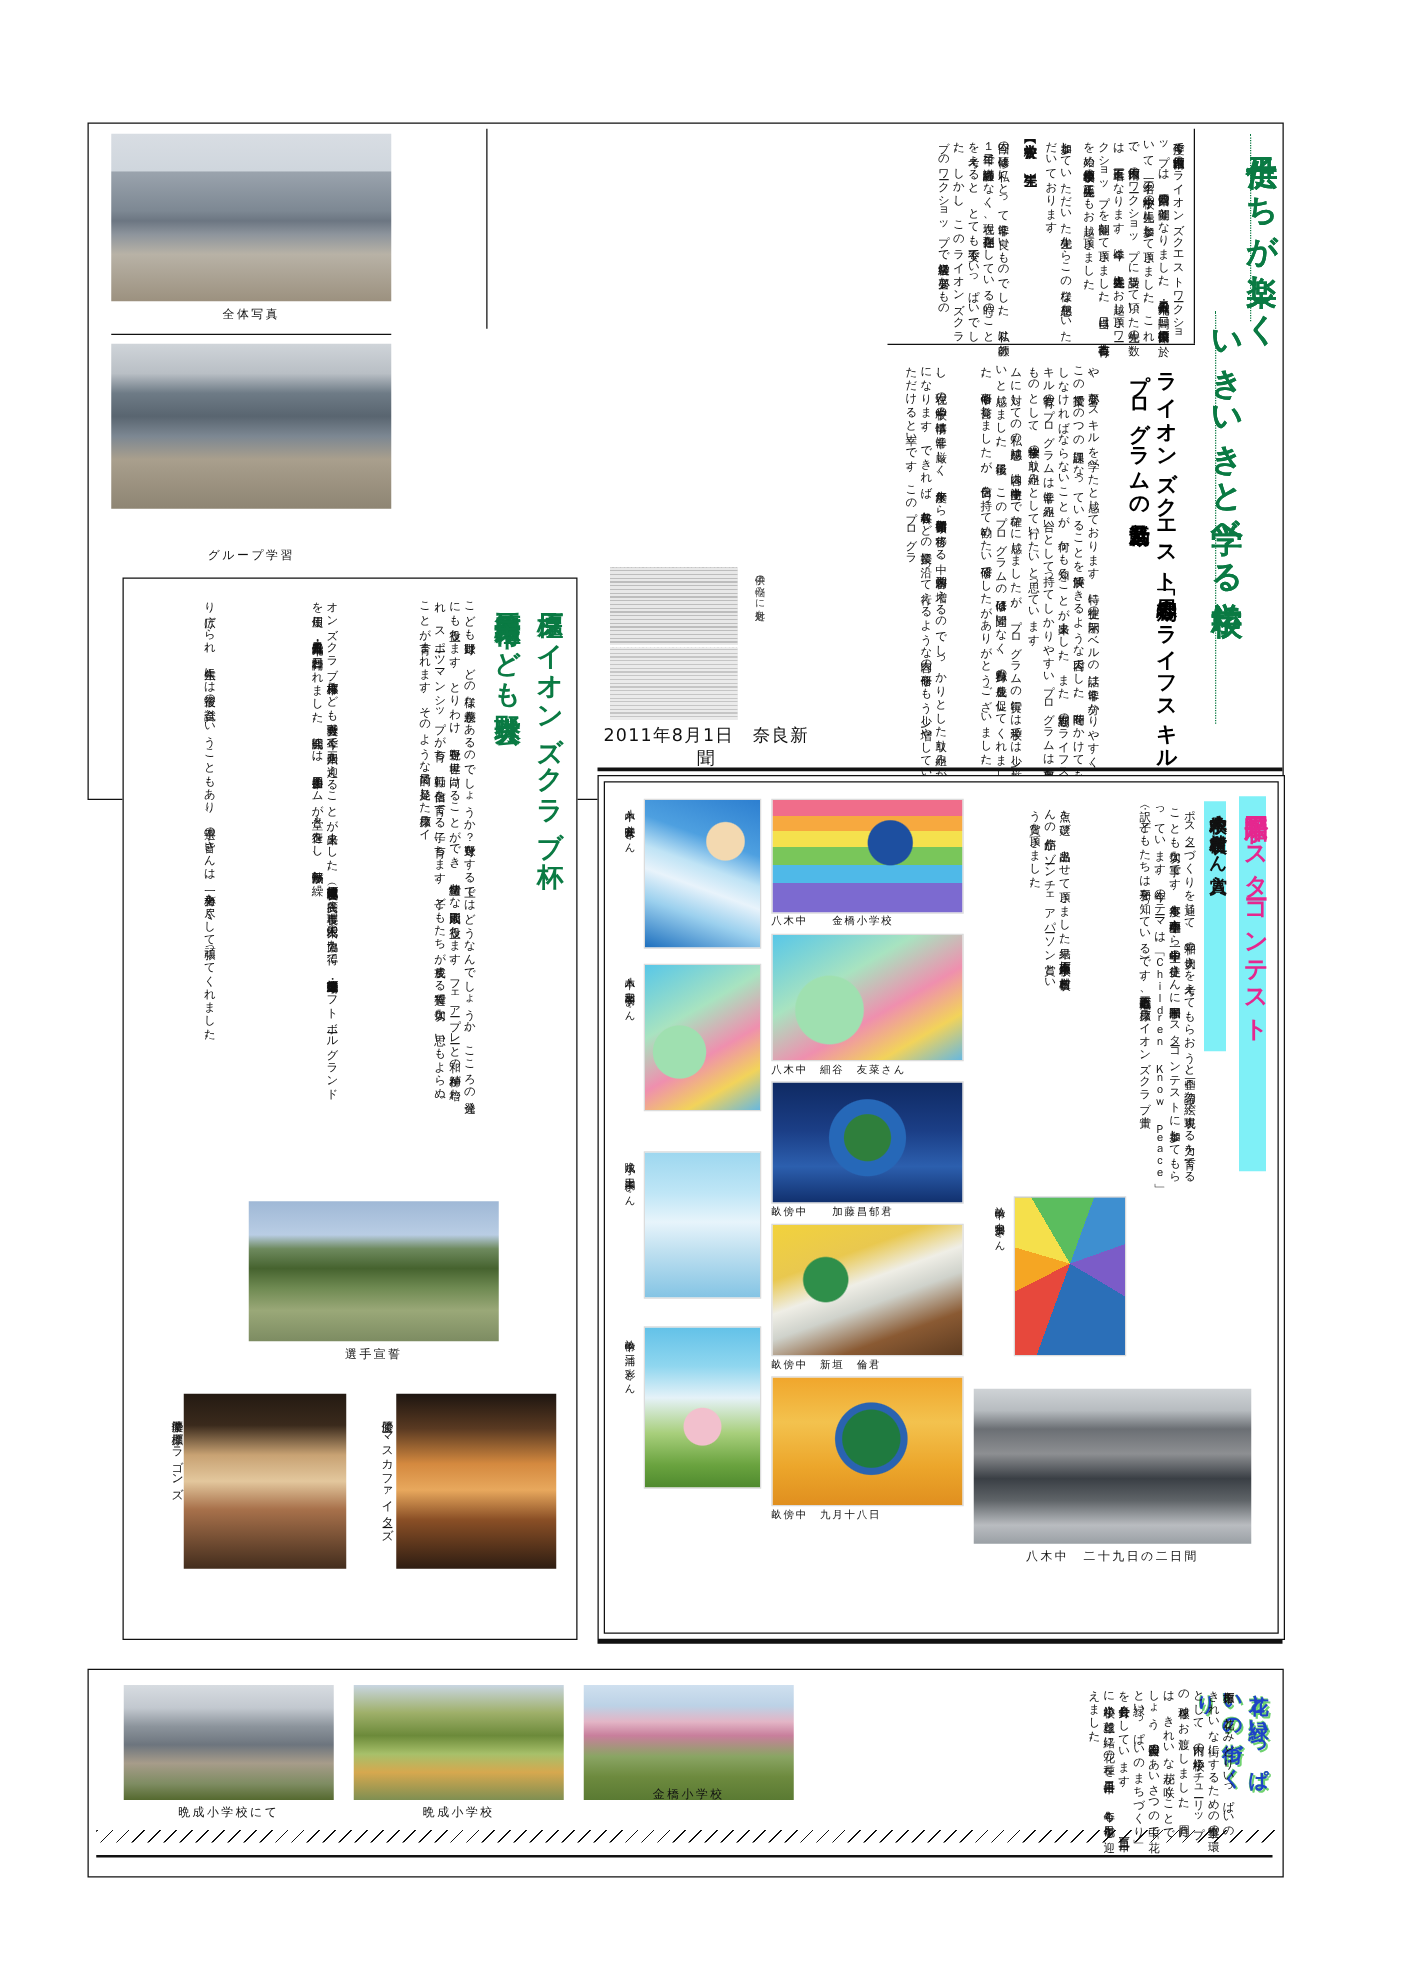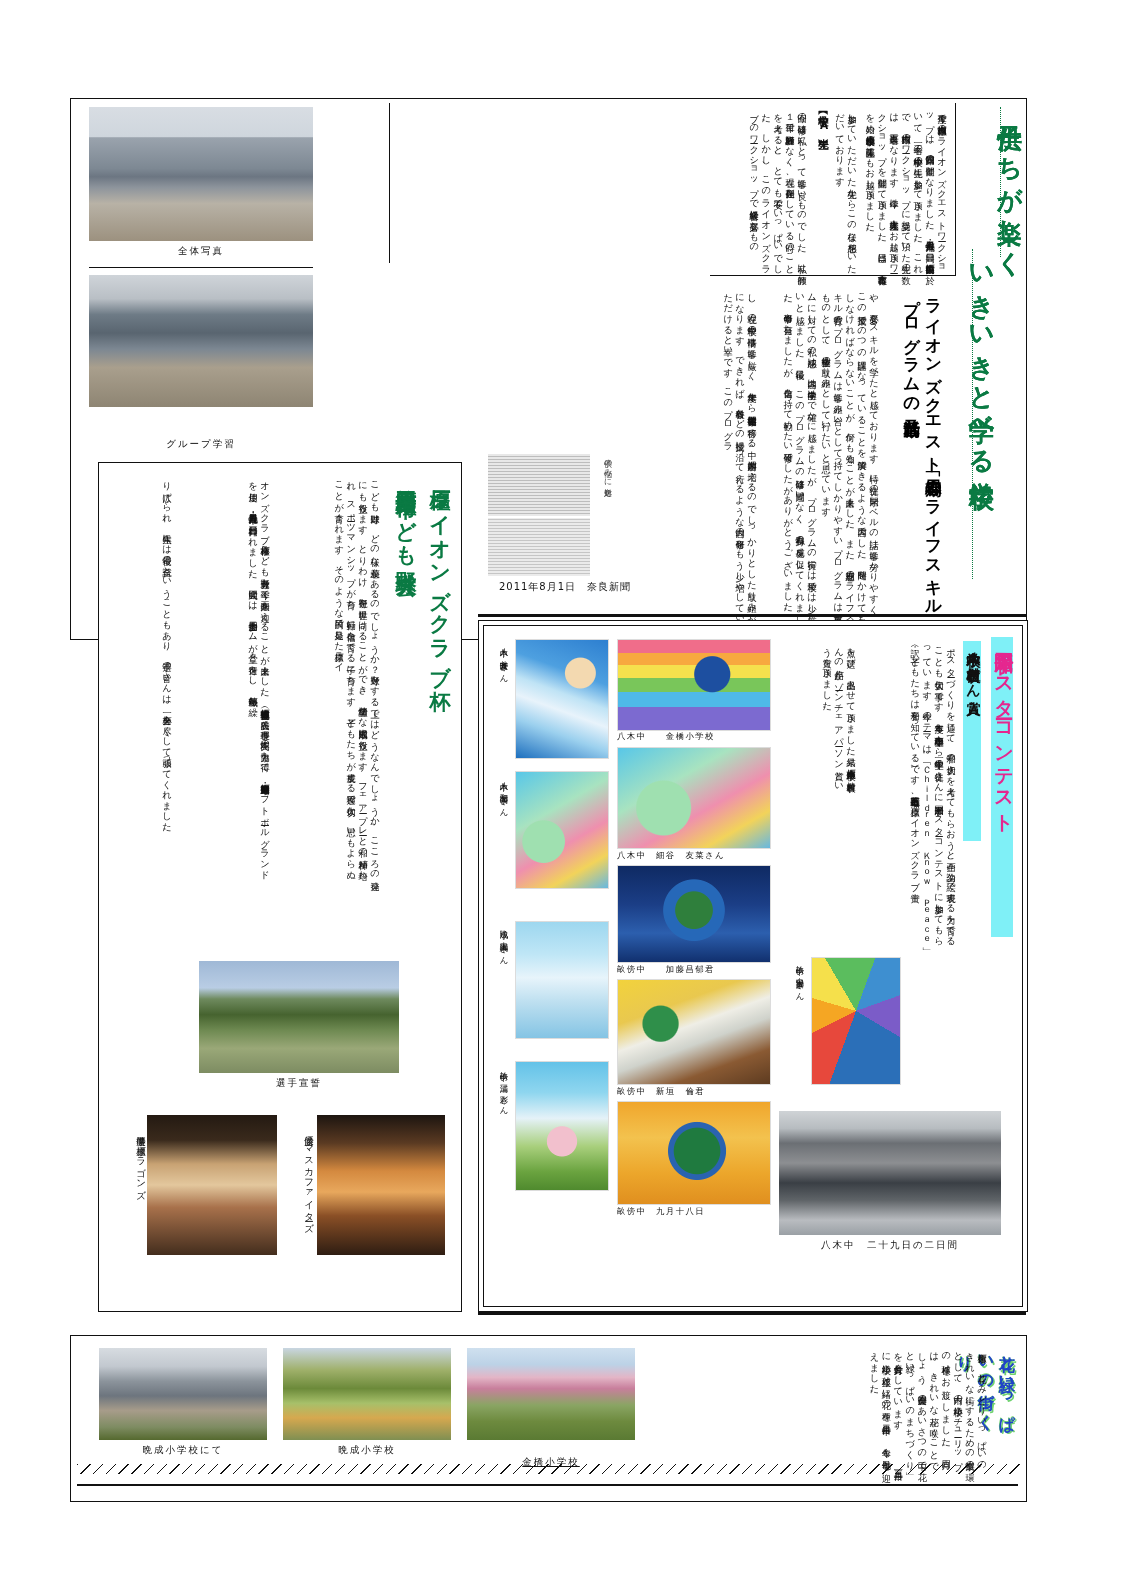--- a/index.html
+++ b/index.html
@@ -158,21 +158,21 @@
     <div class="hr-thin" style="left:18px;top:168px;width:224px;"></div>
 
     <div class="photo ph-group" style="left:18px;top:176px;width:224px;height:132px;"></div>
     <div class="cap-h" style="left:18px;top:312px;width:224px;margin-top:27px;">グループ学習</div>
   </div>
 
   <div style="position:absolute;left:480px;top:448px;width:170px;height:165px;">
     <div class="photo ph-news" style="left:8px;top:6px;width:102px;height:62px;"></div>
     <div class="photo ph-news" style="left:8px;top:70px;width:102px;height:58px;opacity:.85;"></div>
     <div class="vt" style="position:absolute;left:116px;top:6px;height:118px;width:16px;font-size:8px;color:#444;">子供の悩みに対処を</div>
-    <div style="position:absolute;left:0;top:132px;width:170px;text-align:center;font-size:10px;letter-spacing:1px;">2011年8月1日　奈良新聞</div>
+    <div style="position:absolute;left:0;top:132px;width:170px;text-align:center;font-size:14px;letter-spacing:1px;">2011年8月1日　奈良新聞</div>
   </div>
 
   <div class="frame" id="box-baseball" style="left:98px;top:462px;width:362px;height:848px;">
 
     <div class="vt title-green" style="position:absolute;right:8px;top:10px;height:370px;width:34px;font-size:21px;letter-spacing:1px;">橿原ライオンズクラブ杯</div>
     <div class="vt title-green" style="position:absolute;right:42px;top:10px;height:420px;width:34px;font-size:21px;letter-spacing:1px;">第三十八回橿原市こども野球大会</div>
 
     <div class="vt body-txt" style="position:absolute;right:80px;top:12px;height:400px;width:108px;">こども野球は、どの様な意義があるのでしょうか？野球をする上ではどうなんでしょうか。こころの発達にも役立ちます。とりわけ、視野を世界に向けることができ、情緒豊かな人間形成に役立ちます。フェアープレーと和の精神が培われ、スポーツマンシップが育ち、行動に自信を育てる子に育ちます。子どもたちが成長する過程で大切な、思いもよらぬことが育まれます。そのような目的で発足した橿原ライ</div>
     <div class="vt body-txt" style="position:absolute;right:190px;top:12px;height:400px;width:96px;">オンズクラブ杯橿原市こども野球大会も今年で三十八回を迎えることが出来ました。橿原市軟式野球連盟（会長　廣谷氏、理事長　堀本氏）の協力を得て、橿原市運動公園野球場・ソフトボールグランドを使用し、九月十八日・十九日・二十三日の三日間行われました。開会式には、参加二十四チームが堂々と行進をし、毎年熱戦が繰</div>
     <div class="vt body-txt" style="position:absolute;right:288px;top:12px;height:400px;width:56px;">り広げられ、六年生には最後の試合ということもあり、選手の皆さんは、一杯全力を尽くして頑張ってくれました。</div>
@@ -236,21 +236,21 @@
 
     <div class="vt body-txt" style="position:absolute;right:38px;top:10px;height:120px;width:96px;">橿原市を、花とみどりいっぱいのきれいな街にするための事業の一環として、市内の小学校にチューリップの球根をお渡ししました。四月には、きれいな花が咲くことでしょう。岸田会長のあいさつの中で「花と緑いっぱいのまちづくり」を会長方針としています。　　　三月二十一日に小学校に球根と一緒に花の種を十二月二十日に、今年も七年目を迎えました。</div>
 
     <div class="photo ph-flower1" style="left:28px;top:12px;width:168px;height:92px;"></div>
     <div class="cap-h" style="left:28px;top:108px;width:168px;">晩成小学校にて</div>
 
     <div class="photo ph-flower2" style="left:212px;top:12px;width:168px;height:92px;"></div>
     <div class="cap-h" style="left:212px;top:108px;width:168px;">晩成小学校</div>
 
     <div class="photo ph-flower3" style="left:396px;top:12px;width:168px;height:92px;"></div>
-    <div class="cap-h" style="left:396px;top:120px;width:168px;text-decoration:underline;">金橋小学校</div>
+    <div class="cap-h" style="left:396px;top:93px;width:168px;">金橋小学校</div>
 
     <div class="sawtooth" style="top:128px;left:6px;right:6px;"></div>
     <div class="hr-thin" style="left:6px;top:148px;width:941px;border-top-width:2px;"></div>
   </div>
 
   <div class="thick-bar" style="left:478px;top:614px;width:548px;height:3px;"></div>
   <div class="thick-bar" style="left:478px;top:1312px;width:548px;height:3px;"></div>
 
 </div>
 

